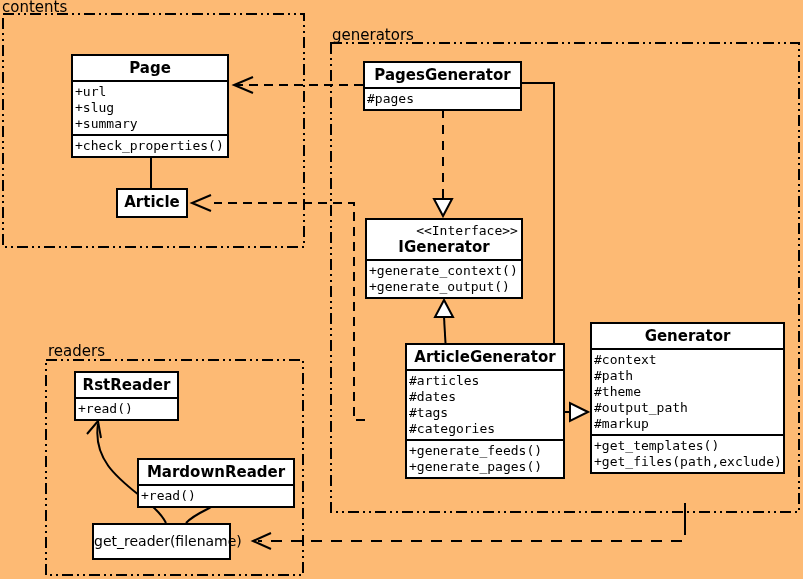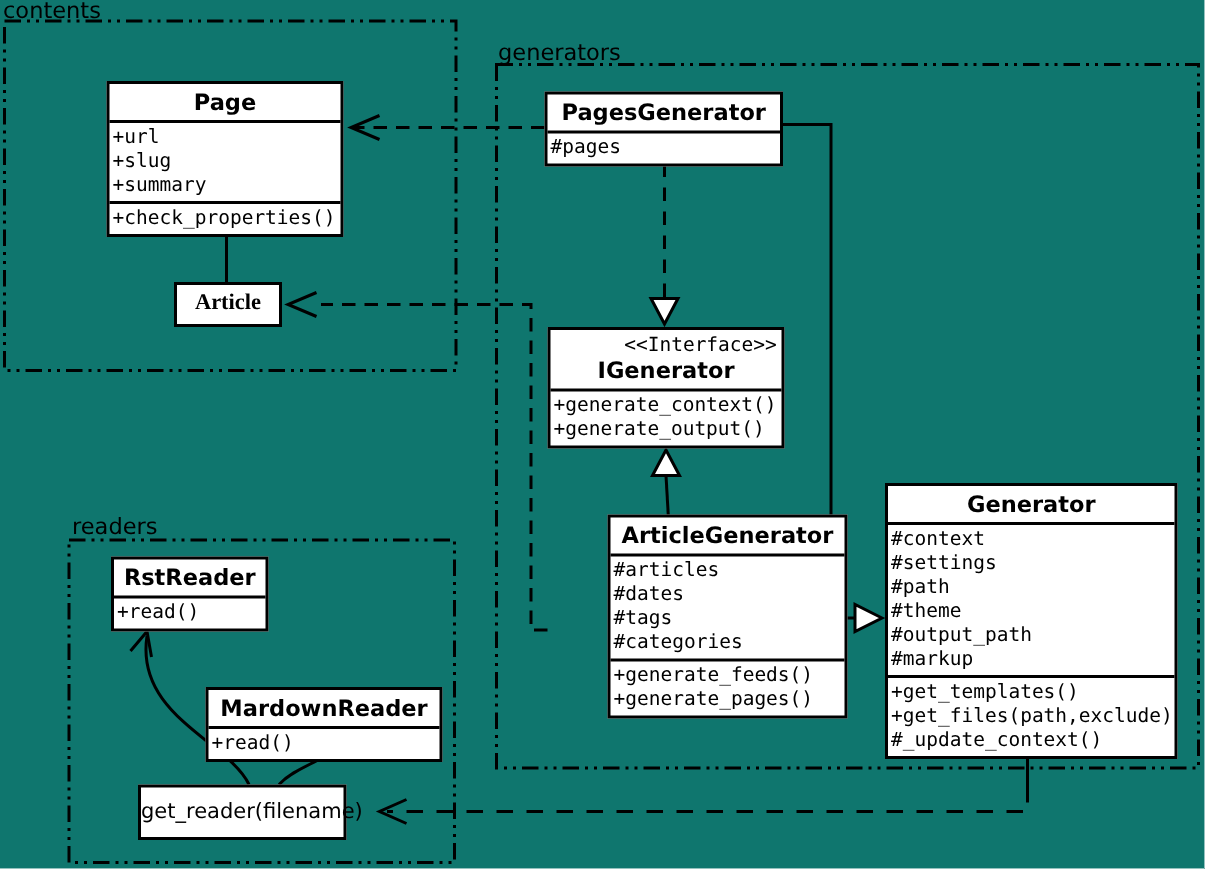--- a/index.html
+++ b/index.html
@@ -1,17 +1,17 @@
 <!DOCTYPE html>
 <html><head>
 <meta charset="utf-8">
 <style>
   html,body { margin:0; padding:0; background:#ffffff; }
   #stage {
-    position:relative; width:803px; height:579px; background:#0f766e;
+    position:relative; width:803px; height:579px; background:#fdba74;
     font-family:"DejaVu Sans", sans-serif; color:#000; overflow:hidden;
   }
   svg.layer { position:absolute; left:0; top:0; z-index:1; }
   .pkg-label {
     position:absolute; z-index:3; font:15px "DejaVu Sans", sans-serif;
     color:#000; line-height:15px; white-space:nowrap;
   }
   .uml-box {
     position:absolute; z-index:2; background:#ffffff;
     border:2px solid #000; box-sizing:border-box;
@@ -104,21 +104,21 @@
       <div class="uml-row">+url</div>
       <div class="uml-row">+slug</div>
       <div class="uml-row">+summary</div>
     </div>
     <div class="uml-sec">
       <div class="uml-row">+check_properties()</div>
     </div>
   </div>
 
   <div class="uml-box" style="left:116px; top:188px; width:72px; height:30px;">
-    <div class="uml-title" style="padding:2px 2px; line-height:21px;font-family:Liberation Serif, serif;">Article</div>
+    <div class="uml-title" style="padding:2px 2px; line-height:21px;">Article</div>
   </div>
 
   <div class="uml-box" style="left:363px; top:61px; width:159px;">
     <div class="uml-title">PagesGenerator</div>
     <div class="uml-sec">
       <div class="uml-row">#pages</div>
     </div>
   </div>
 
   <div class="uml-box" style="left:365px; top:218px; width:158px;">
@@ -143,30 +143,28 @@
     <div class="uml-sec">
       <div class="uml-row">+generate_feeds()</div>
       <div class="uml-row">+generate_pages()</div>
     </div>
   </div>
 
   <div class="uml-box" style="left:590px; top:322px; width:195px;">
     <div class="uml-title">Generator</div>
     <div class="uml-sec">
       <div class="uml-row">#context</div>
-      <div class="uml-row">#settings</div>
       <div class="uml-row">#path</div>
       <div class="uml-row">#theme</div>
       <div class="uml-row">#output_path</div>
       <div class="uml-row">#markup</div>
     </div>
     <div class="uml-sec">
       <div class="uml-row">+get_templates()</div>
       <div class="uml-row">+get_files(path,exclude)</div>
-      <div class="uml-row">#_update_context()</div>
     </div>
   </div>
 
   <div class="uml-box" style="left:74px; top:371px; width:105px;">
     <div class="uml-title">RstReader</div>
     <div class="uml-sec">
       <div class="uml-row">+read()</div>
     </div>
   </div>
 

